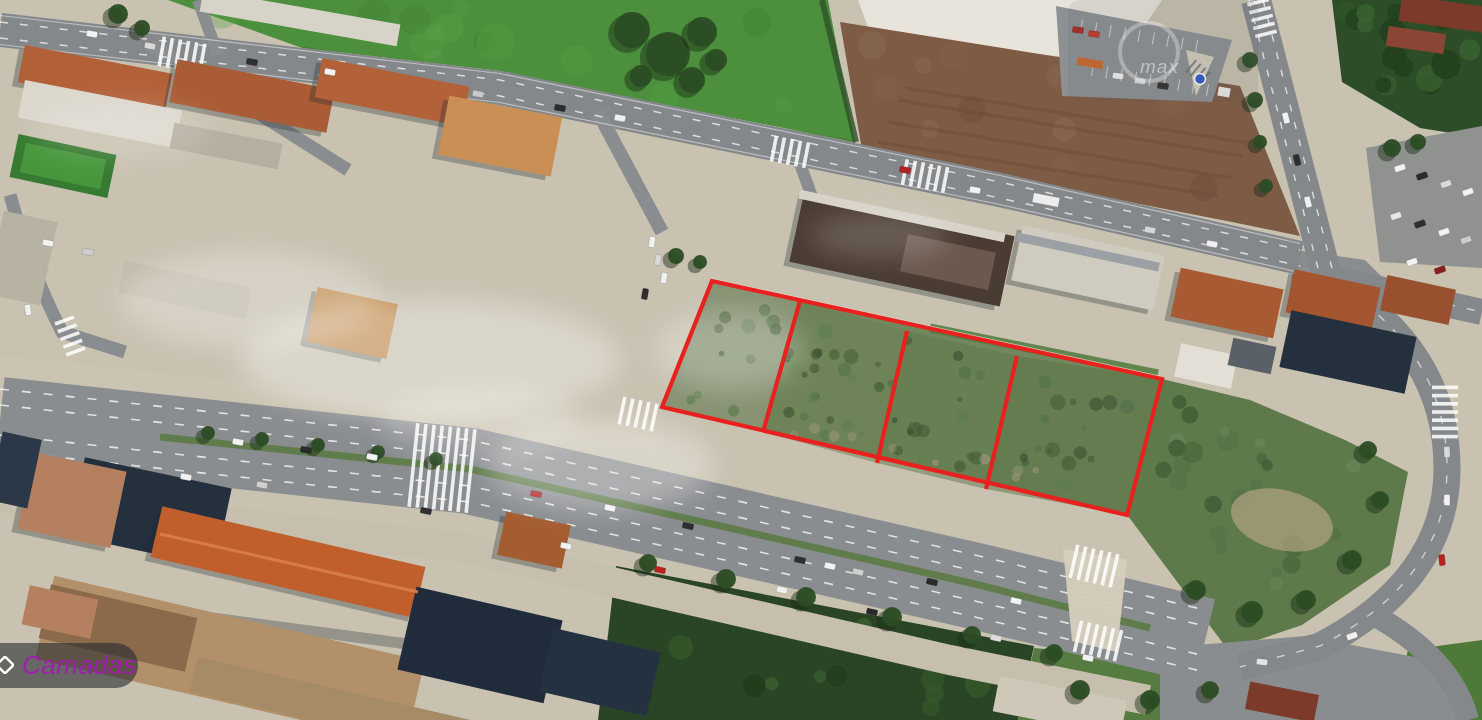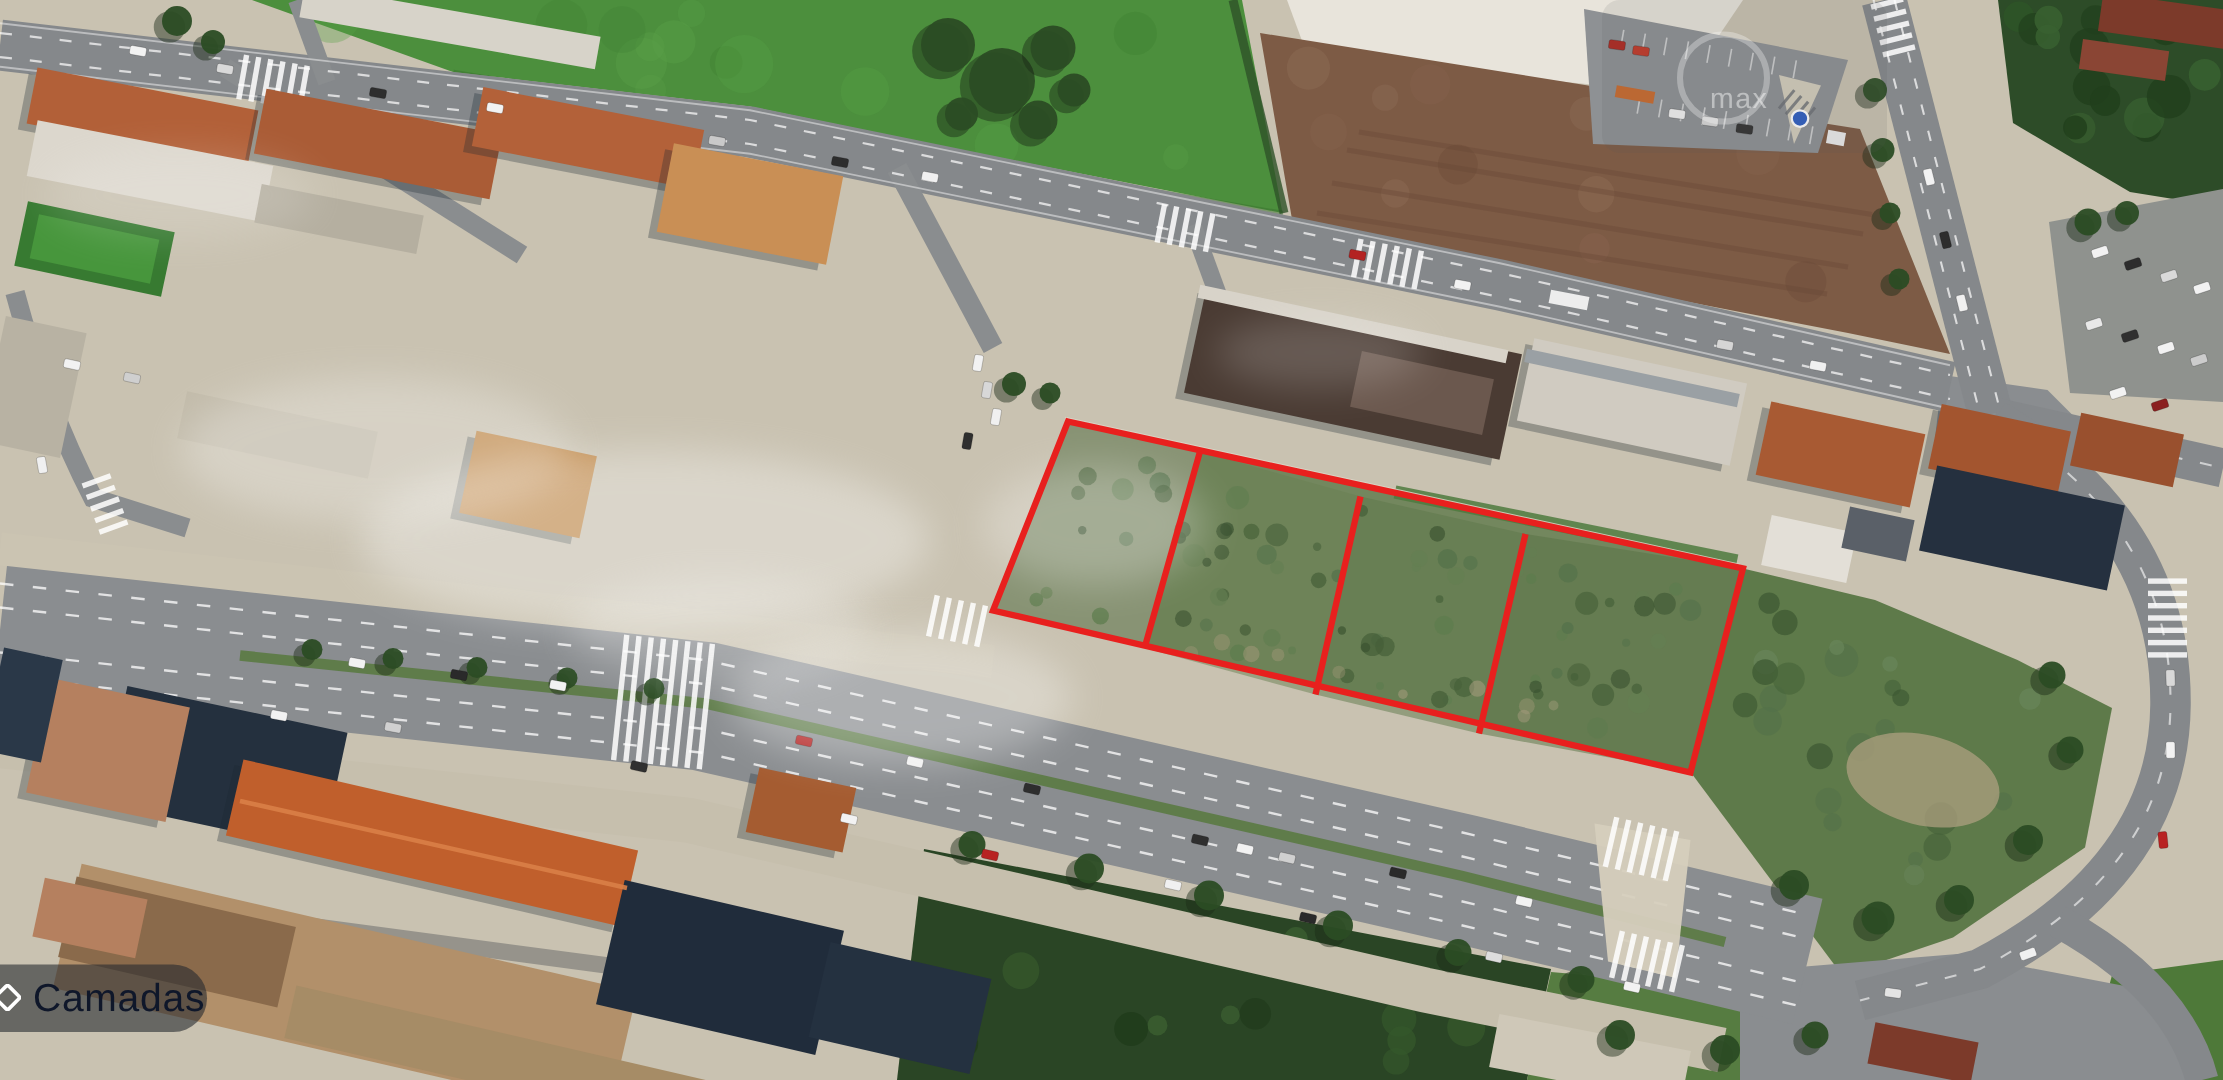--- a/index.html
+++ b/index.html
@@ -1,22 +1,22 @@
 <!DOCTYPE html>
 <html><head>
 <meta charset="utf-8">
 <style>
   html,body{margin:0;padding:0;background:#000;}
   #stage{position:relative;width:1482px;height:720px;overflow:hidden;
-         font-family:"Liberation Sans", sans-serif;background:#c9c2b1;}
+         font-family:"Liberation Sans", sans-serif;background:#c9c2b1;font-style:italic;}
   #scene-svg{position:absolute;left:0;top:0;}
   .pill{position:absolute;left:-26px;top:643px;width:164px;height:45px;
         background:rgba(38,42,47,0.6);border-radius:23px;display:flex;
         align-items:center;}
-  .pill-label{position:absolute;left:48px;top:7px;color:#0f172a;font-size:26px;
+  .pill-label{position:absolute;left:48px;top:7px;color:#a21caf;font-size:26px;
         letter-spacing:0.5px;}
   .pill-icon{position:absolute;left:22px;top:13px;width:18px;height:18px;}
   .pill-icon svg{display:block}
   .wm-box{position:absolute;left:1068px;top:0;width:190px;height:102px;
         background:rgba(90,90,90,0.12);border-radius:12px;}
   .wm-ring{position:absolute;left:1118px;top:21px;width:54px;height:54px;
         border:4px solid rgba(255,255,255,0.30);border-radius:50%;}
   .wm-text{position:absolute;left:1140px;top:56px;color:rgba(255,255,255,0.45);
         font-size:19px;letter-spacing:1px;}
 </style>

